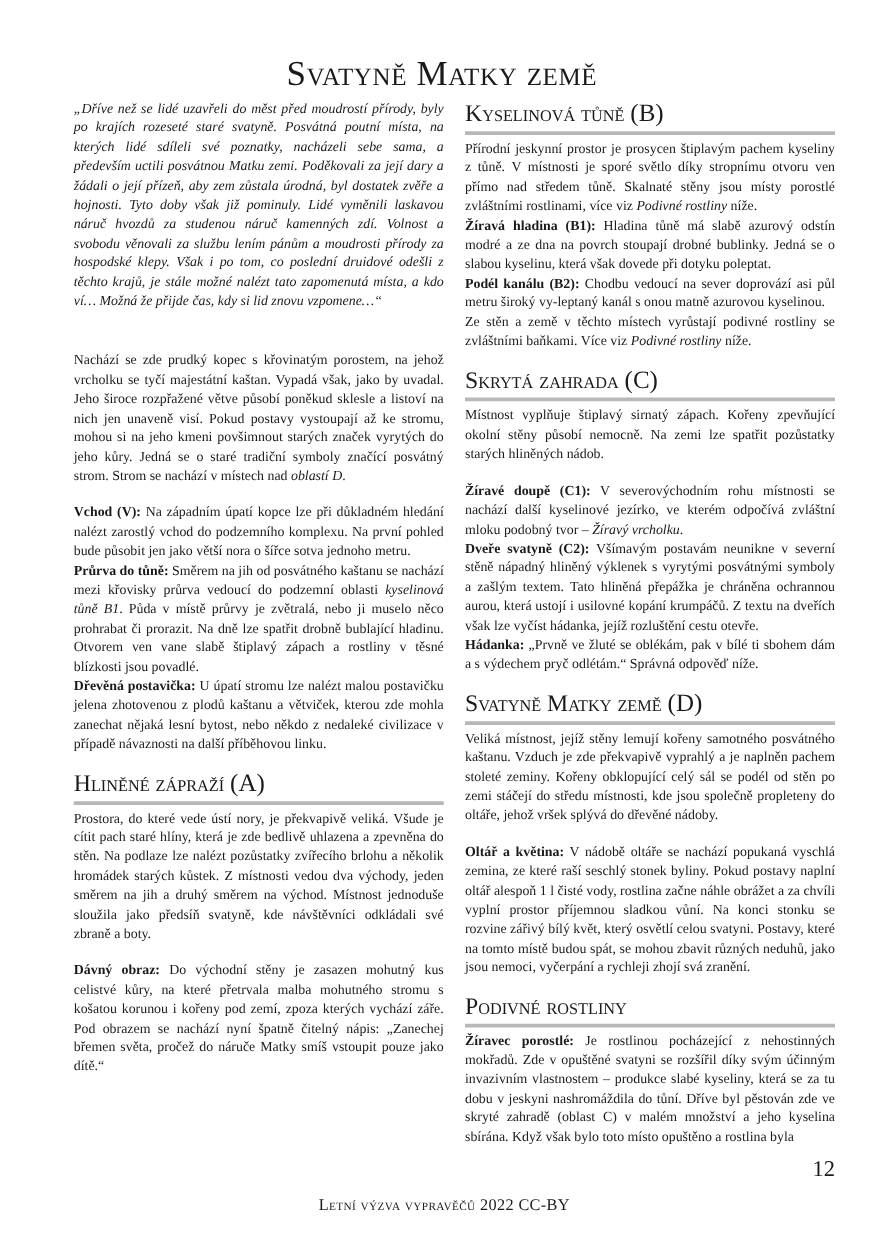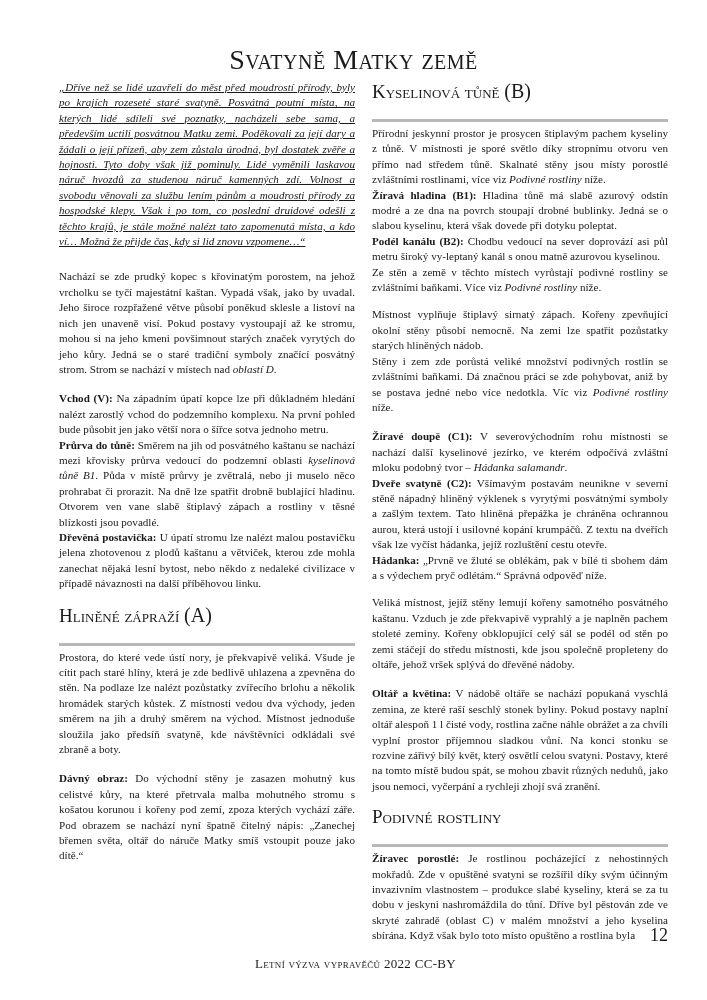--- a/index.html
+++ b/index.html
@@ -3,22 +3,22 @@
 <meta charset="utf-8">
 <style>
   html, body { margin: 0; padding: 0; background: #ffffff; }
   body { width: 707px; height: 1000px; position: relative; overflow: hidden;
          font-family: "Liberation Serif", "DejaVu Serif", serif; color: #1a1a1a; }
   .page-title { position: absolute; top: 44px; left: 0; width: 707px; text-align: center;
                 font-size: 28px; letter-spacing: 0.5px; font-variant: small-caps; font-weight: normal; margin:0; }
   .col { position: absolute; top: 80px; width: 296px; font-size: 11.1px; line-height: 15.4px; text-align: justify; }
   .col-left { left: 59px; }
   .col-right { left: 372px; }
-  .intro { font-style: italic; margin: 0 0 20px 0; text-decoration: underline; }
-  h2 { font-weight: normal; font-variant: small-caps; font-size: 19px; margin: 0 0 4px 0; padding-bottom: 16px;
+  .intro { font-style: italic; margin: 0 0 32px 0; }
+  h2 { font-weight: normal; font-variant: small-caps; font-size: 19px; margin: 0 0 4px 0; padding-bottom: 2px;
        border-bottom: 3px solid #b8b8b8; line-height: 22px; }
   h2 .letter { font-size: 20px; }
   p { margin: 0; }
   .gap { height: 14px; }
   .sec-gap { height: 12px; }
   b { font-weight: bold; }
   i { font-style: italic; }
   .footer { position: absolute; top: 956px; left: 255px; font-size: 13px; font-variant: small-caps; letter-spacing: 0.3px; }
   .pagenum { position: absolute; top: 925px; left: 650px; font-size: 18px; }
 </style>
@@ -33,39 +33,40 @@
   <p><span>Nachází se zde prudký kopec s křovinatým porostem, na jehož vrcholku se tyčí majestátní kaštan. Vypadá však, jako by uvadal. Jeho široce rozpřažené větve působí poněkud sklesle a listoví na nich jen unaveně visí. Pokud postavy vystoupají až ke stromu, mohou si na jeho kmeni povšimnout starých značek vyrytých do jeho kůry. Jedná se o staré tradiční symboly značící posvátný strom. Strom se nachází v místech nad </span><i>oblastí D</i><span>.</span></p>
   <div class="gap"></div>
   <p><b>Vchod (V):</b><span> Na západním úpatí kopce lze při důkladném hledání nalézt zarostlý vchod do podzemního komplexu. Na první pohled bude působit jen jako větší nora o šířce sotva jednoho metru.</span></p>
   <p><b>Průrva do tůně:</b><span> Směrem na jih od posvátného kaštanu se nachází mezi křovisky průrva vedoucí do podzemní oblasti </span><i>kyselinová tůně B1</i><span>. Půda v místě průrvy je zvětralá, nebo ji muselo něco prohrabat či prorazit. Na dně lze spatřit drobně bublající hladinu. Otvorem ven vane slabě štiplavý zápach a rostliny v těsné blízkosti jsou povadlé.</span></p>
   <p><b>Dřevěná postavička:</b><span> U úpatí stromu lze nalézt malou postavičku jelena zhotovenou z plodů kaštanu a větviček, kterou zde mohla zanechat nějaká lesní bytost, nebo někdo z nedaleké civilizace v případě návaznosti na další příběhovou linku.</span></p>
   <div class="sec-gap"></div>
 
   <h2><span>Hliněné zápraží</span> <span class="letter">(A)</span></h2>
   <p>Prostora, do které vede ústí nory, je překvapivě veliká. Všude je cítit pach staré hlíny, která je zde bedlivě uhlazena a zpevněna do stěn. Na podlaze lze nalézt pozůstatky zvířecího brlohu a několik hromádek starých kůstek. Z místnosti vedou dva východy, jeden směrem na jih a druhý směrem na východ. Místnost jednoduše sloužila jako předsíň svatyně, kde návštěvníci odkládali své zbraně a boty.</p>
   <div class="gap"></div>
-  <p><b>Dávný obraz:</b><span> Do východní stěny je zasazen mohutný kus celistvé kůry, na které přetrvala malba mohutného stromu s košatou korunou i kořeny pod zemí, zpoza kterých vychází záře. Pod obrazem se nachází nyní špatně čitelný nápis: „Zanechej břemen světa, oltář do náruče Matky smíš vstoupit pouze jako dítě.“</span></p>
+  <p><b>Dávný obraz:</b><span> Do východní stěny je zasazen mohutný kus celistvé kůry, na které přetrvala malba mohutného stromu s košatou korunou i kořeny pod zemí, zpoza kterých vychází záře. Pod obrazem se nachází nyní špatně čitelný nápis: „Zanechej břemen světa, pročež do náruče Matky smíš vstoupit pouze jako dítě.“</span></p>
 </div>
 
 <div class="col col-right">
   <h2><span>Kyselinová tůně</span> <span class="letter">(B)</span></h2>
   <p><span>Přírodní jeskynní prostor je prosycen štiplavým pachem kyseliny z tůně. V místnosti je sporé světlo díky stropnímu otvoru ven přímo nad středem tůně. Skalnaté stěny jsou místy porostlé zvláštními rostlinami, více viz </span><i>Podivné rostliny</i><span> níže.</span></p>
   <p><b>Žíravá hladina (B1):</b><span> Hladina tůně má slabě azurový odstín modré a ze dna na povrch stoupají drobné bublinky. Jedná se o slabou kyselinu, která však dovede při dotyku poleptat.</span></p>
   <p><b>Podél kanálu (B2):</b><span> Chodbu vedoucí na sever doprovází asi půl metru široký vy-leptaný kanál s onou matně azurovou kyselinou.</span></p>
   <p><span>Ze stěn a země v těchto místech vyrůstají podivné rostliny se zvláštními baňkami. Více viz </span><i>Podivné rostliny</i><span> níže.</span></p>
   <div class="sec-gap"></div>
 
+  <h2><span>Skrytá zahrada</span> <span class="letter">(C)</span></h2>
   <p>Místnost vyplňuje štiplavý sirnatý zápach. Kořeny zpevňující okolní stěny působí nemocně. Na zemi lze spatřit pozůstatky starých hliněných nádob.</p>
-  <p><span>Stěny i zem zde porůstá veliké množství podivných rostlin se zvláštními baňkami. Dá značnou práci se zde pohybovat, aniž by se postava jedné nebo více nedotkla. Víc viz </span><i>Podivné rostliny</i><span> níže.</span></p>
   <div class="gap"></div>
-  <p><b>Žíravé doupě (C1):</b><span> V severovýchodním rohu místnosti se nachází další kyselinové jezírko, ve kterém odpočívá zvláštní mloku podobný tvor – </span><i>Hádanka salamandr</i><span>.</span></p>
+  <p><b>Žíravé doupě (C1):</b><span> V severovýchodním rohu místnosti se nachází další kyselinové jezírko, ve kterém odpočívá zvláštní mloku podobný tvor – </span><i>Žíravý vrcholku</i><span>.</span></p>
   <p><b>Dveře svatyně (C2):</b><span> Všímavým postavám neunikne v severní stěně nápadný hliněný výklenek s vyrytými posvátnými symboly a zašlým textem. Tato hliněná přepážka je chráněna ochrannou aurou, která ustojí i usilovné kopání krumpáčů. Z textu na dveřích však lze vyčíst hádanka, jejíž rozluštění cestu otevře.</span></p>
   <p><b>Hádanka:</b><span> „Prvně ve žluté se oblékám, pak v bílé ti sbohem dám a s výdechem pryč odlétám.“ Správná odpověď níže.</span></p>
   <div class="sec-gap"></div>
 
+  <h2><span>Svatyně Matky země</span> <span class="letter">(D)</span></h2>
   <p>Veliká místnost, jejíž stěny lemují kořeny samotného posvátného kaštanu. Vzduch je zde překvapivě vyprahlý a je naplněn pachem stoleté zeminy. Kořeny obklopující celý sál se podél od stěn po zemi stáčejí do středu místnosti, kde jsou společně propleteny do oltáře, jehož vršek splývá do dřevěné nádoby.</p>
   <div class="gap"></div>
   <p><b>Oltář a květina:</b><span> V nádobě oltáře se nachází popukaná vyschlá zemina, ze které raší seschlý stonek byliny. Pokud postavy naplní oltář alespoň 1 l čisté vody, rostlina začne náhle obrážet a za chvíli vyplní prostor příjemnou sladkou vůní. Na konci stonku se rozvine zářivý bílý květ, který osvětlí celou svatyni. Postavy, které na tomto místě budou spát, se mohou zbavit různých neduhů, jako jsou nemoci, vyčerpání a rychleji zhojí svá zranění.</span></p>
   <div class="sec-gap"></div>
 
   <h2><span>Podivné rostliny</span></h2>
   <p><b>Žíravec porostlé:</b><span> Je rostlinou pocházející z nehostinných mokřadů. Zde v opuštěné svatyni se rozšířil díky svým účinným invazivním vlastnostem – produkce slabé kyseliny, která se za tu dobu v jeskyni nashromáždila do tůní. Dříve byl pěstován zde ve skryté zahradě (oblast C) v malém množství a jeho kyselina sbírána. Když však bylo toto místo opuštěno a rostlina byla</span></p>
 </div>
 
 <div class="footer">Letní výzva vypravěčů 2022 CC-BY</div>

